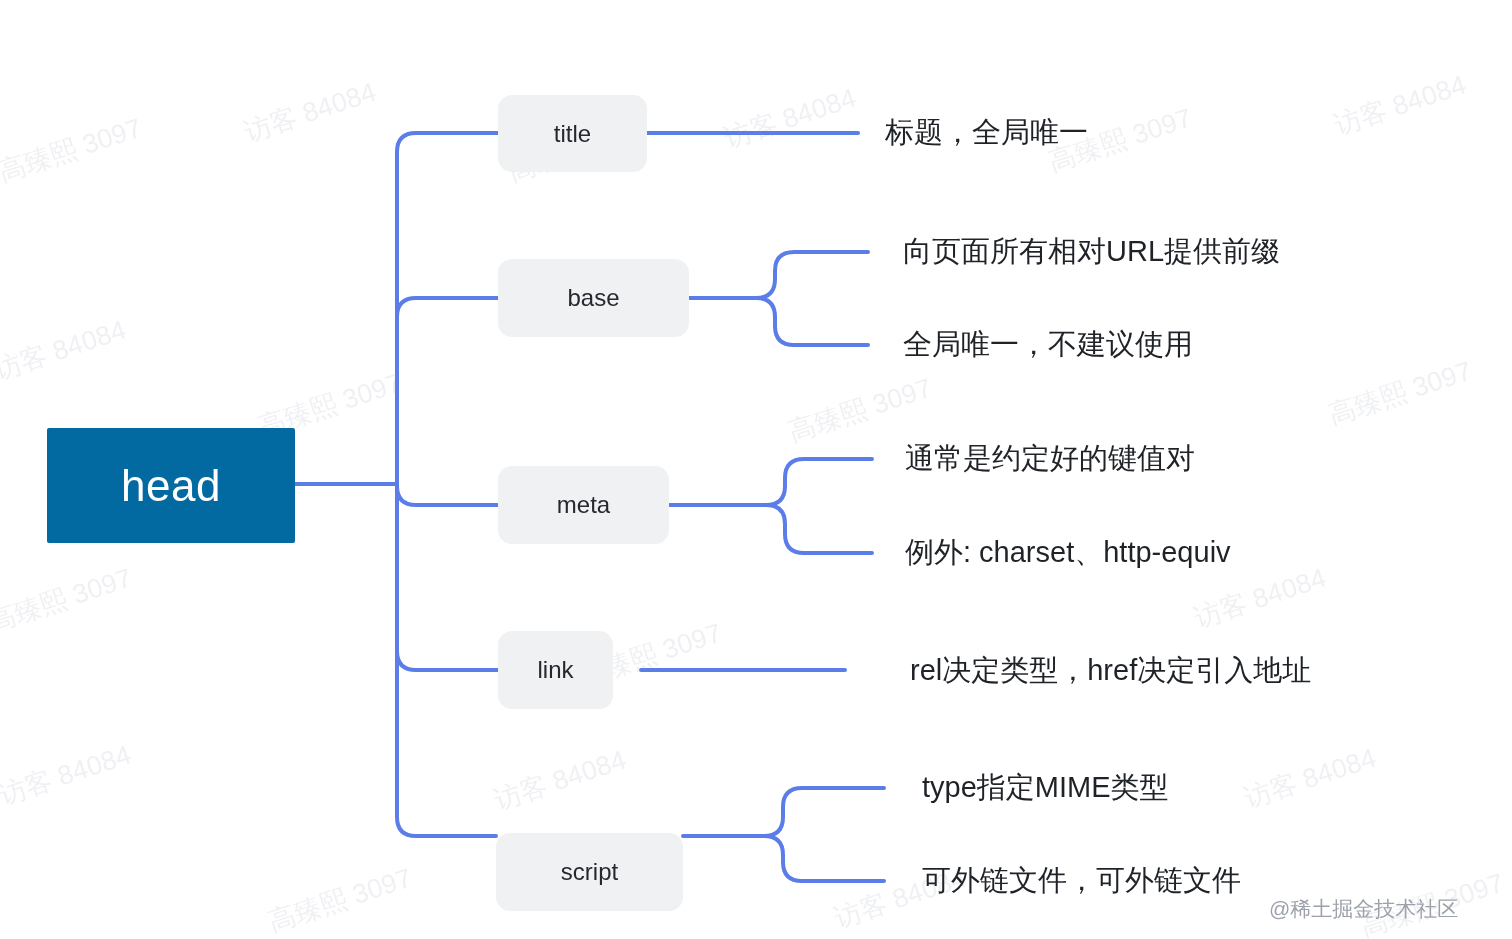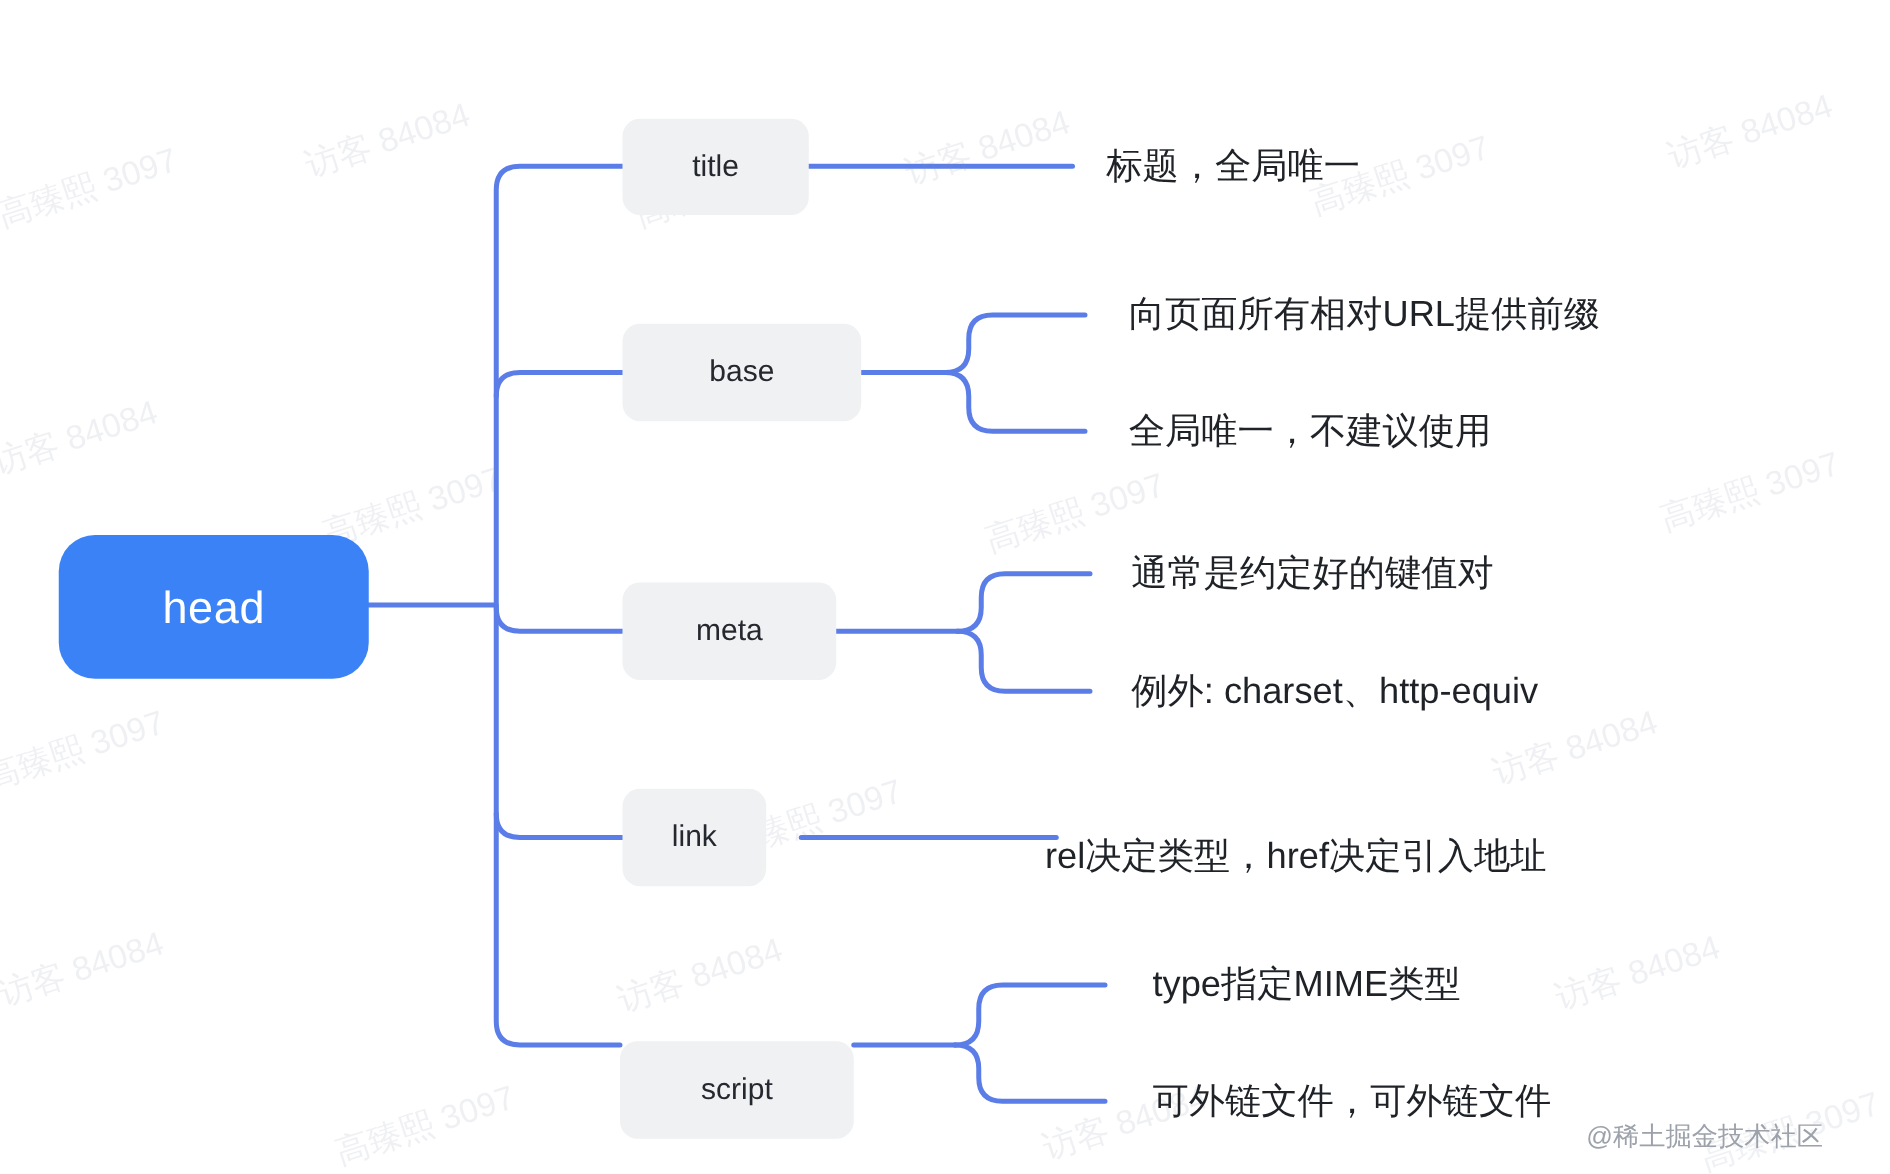--- a/index.html
+++ b/index.html
@@ -8,22 +8,22 @@
     background:#ffffff;
     font-family:"Liberation Sans","DejaVu Sans",sans-serif;
   }
   .layer{position:absolute;left:0;top:0;width:1512px;height:939px;}
   svg.connectors{pointer-events:none;}
   .node{
     position:absolute;display:flex;align-items:center;justify-content:center;
     box-sizing:border-box;z-index:3;
   }
   .node.root{
-    background:#3b82f6;color:#ffffff;border-radius:29px;
-    font-size:36px;font-weight:500;letter-spacing:0.5px;
+    background:#0369a1;color:#ffffff;border-radius:2px;
+    font-size:44px;font-weight:500;letter-spacing:0.5px;
   }
   .node.child{
     background:#F0F1F3;color:#25282E;border-radius:14px;
     font-size:24px;font-weight:400;
   }
   .desc{
     position:absolute;transform:translateY(-50%);
     color:#1F2328;font-size:29px;white-space:nowrap;z-index:3;
   }
   .watermark{
@@ -105,18 +105,18 @@
 <div class="node child" style="left:496px;top:802px;width:187px;height:78px;margin-top:31px;">script</div>
 
 <div class="desc" style="left:885px;top:133px;">标题，全局唯一</div>
 
 <div class="desc" style="left:903px;top:252px;">向页面所有相对URL提供前缀</div>
 <div class="desc" style="left:903px;top:345px;">全局唯一，不建议使用</div>
 
 <div class="desc" style="left:905px;top:459px;">通常是约定好的键值对</div>
 <div class="desc" style="left:905px;top:553px;">例外: charset、http-equiv</div>
 
-<div class="desc" style="left:836px;top:671px;margin-top:14px;">rel决定类型，href决定引入地址</div>
+<div class="desc" style="left:910px;top:671px;">rel决定类型，href决定引入地址</div>
 
 <div class="desc" style="left:922px;top:788px;">type指定MIME类型</div>
 <div class="desc" style="left:922px;top:881px;">可外链文件，可外链文件</div>
 
 <div class="credit">@稀土掘金技术社区</div>
 
 </body></html>

